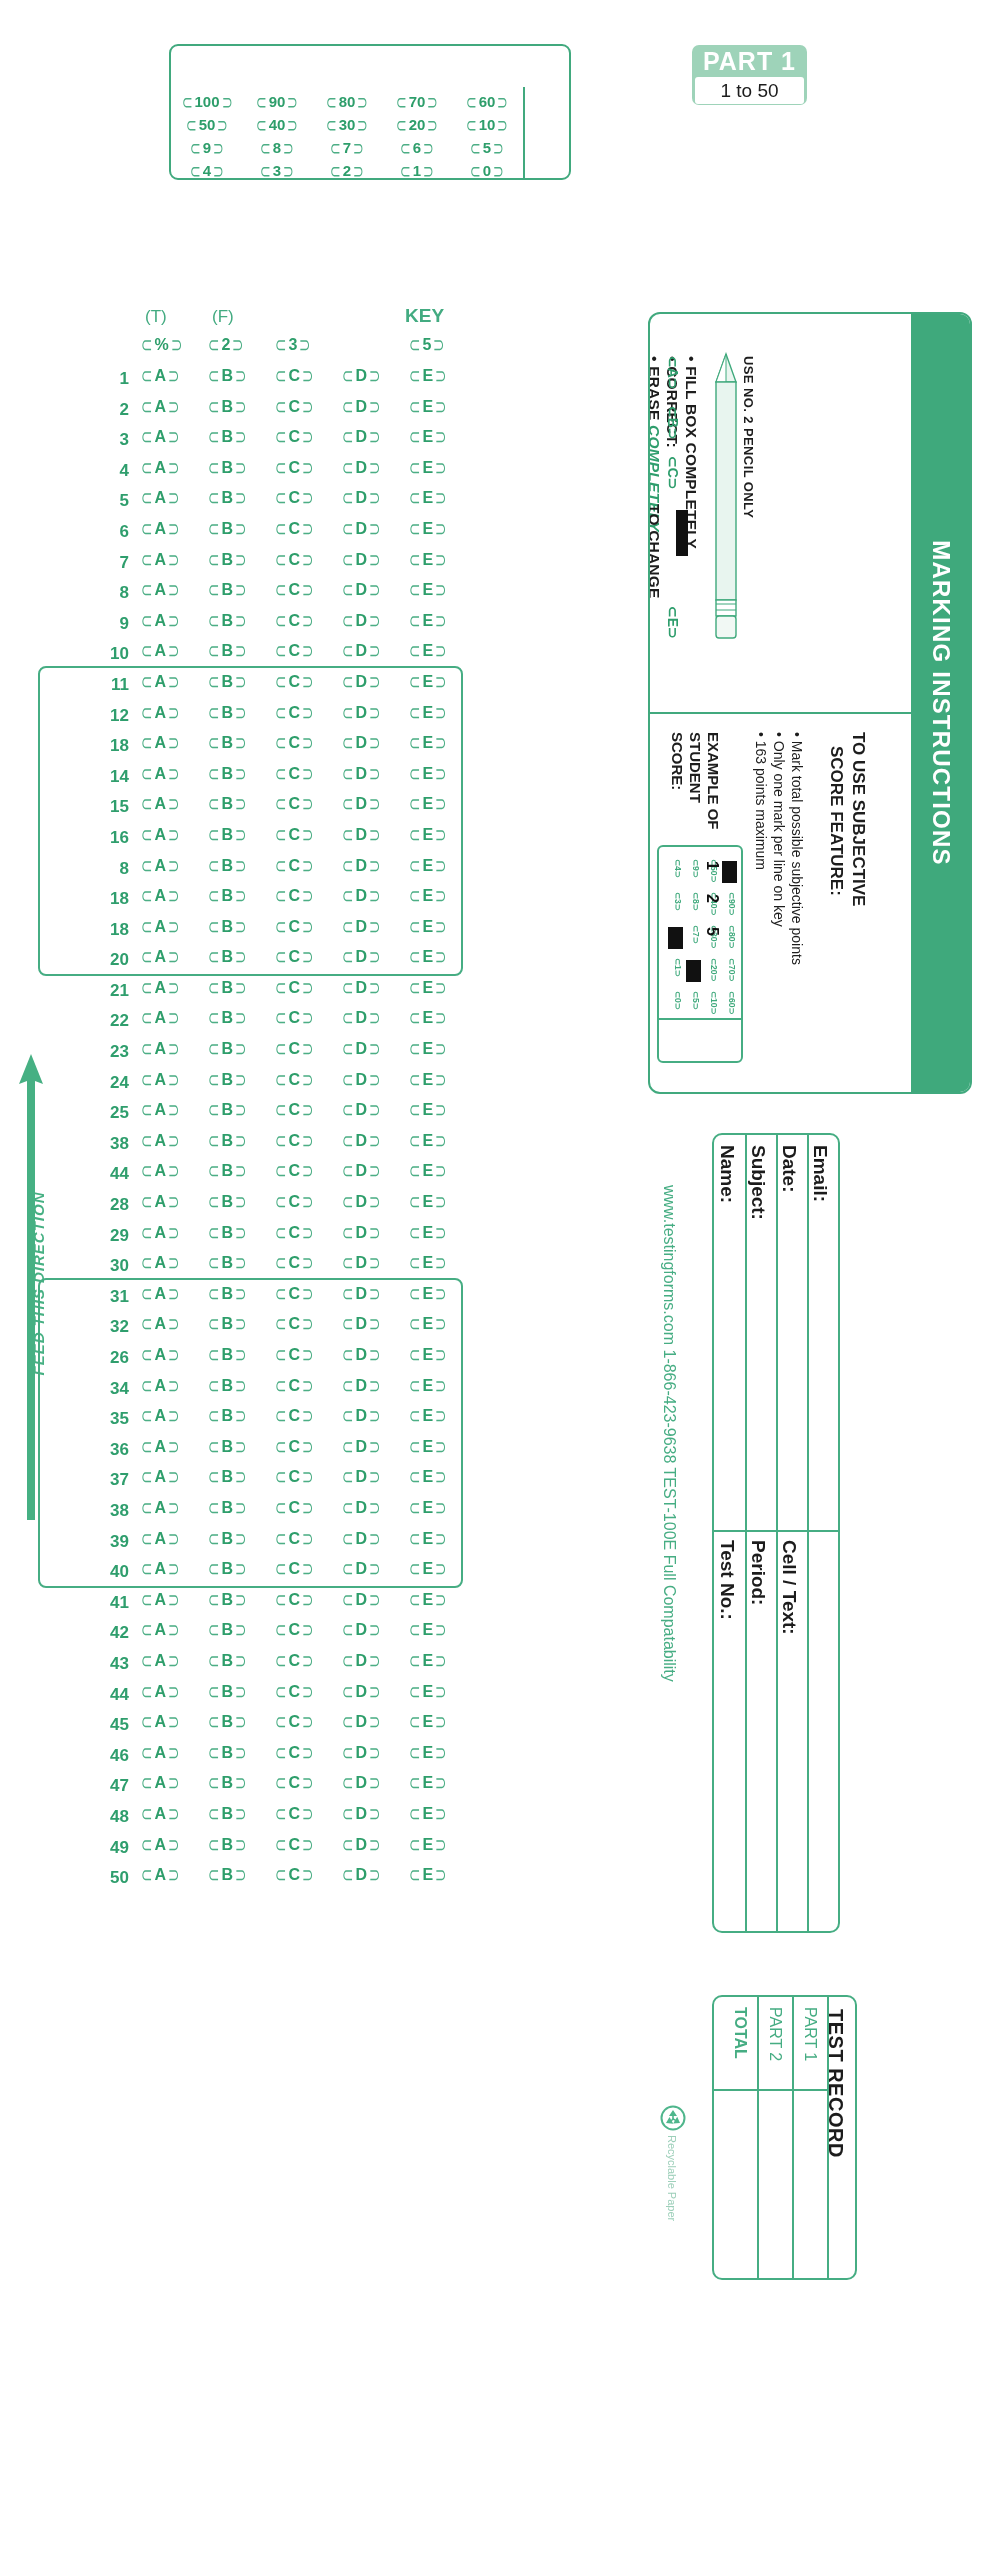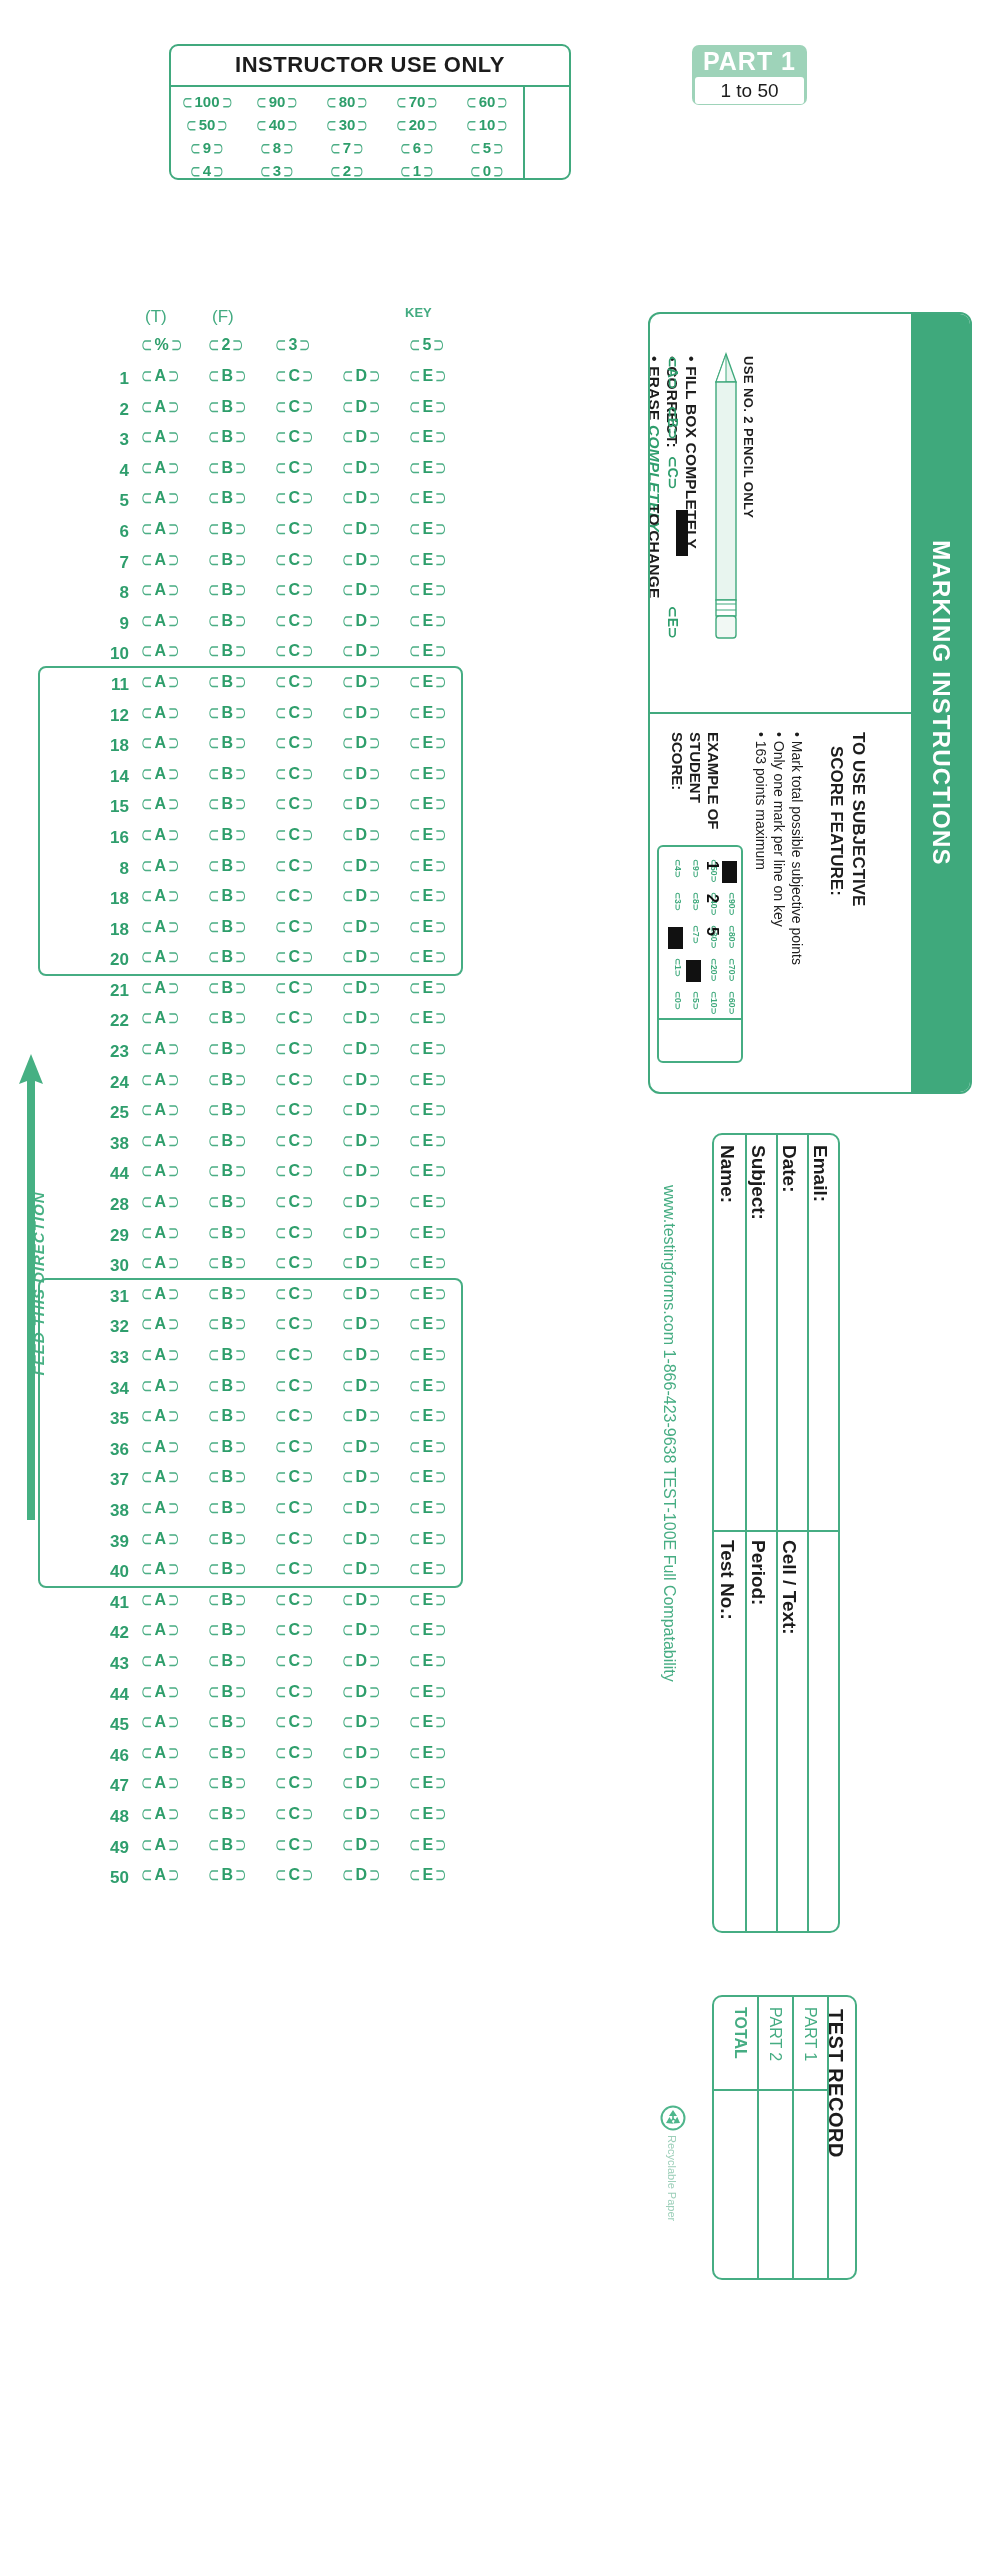--- a/index.html
+++ b/index.html
@@ -198,21 +198,20 @@
     transform-origin:left top;transform:rotate(90deg);
     font-family:"Liberation Sans", sans-serif;
   }
 </style>
 </head>
 <body>
 
 <div class="sheet">
 
   <div id="instructor-box"></div>
-  <div id="instructor-title">INSTRUCTOR  USE  ONLY</div>
   <div id="instr-right-cell"></div>
   <div class="iu-grid" id="iu-grid">
       <div class="iu-row">
         <div class="iu-cell">
           <span class="bub">
             <span class="brk brkL">⊂</span>
             <span>100</span>
             <span class="brk brkR">⊃</span>
           </span>
         </div>
@@ -367,21 +366,21 @@
     <svg width="46" height="480" viewBox="0 0 46 480">
       <path d="M23 4 L35 34 L27 31 L27 470 L19 470 L19 31 L11 34 Z" fill="#46b083"></path>
     </svg>
     <div id="feed-label">FEED THIS DIRECTION</div>
   </div>
 
   <div id="answer-area">
     <div class="hdr-tf">
       <span style="left:50px;top:2px;">(T)</span>
       <span style="left:117px;top:2px;">(F)</span>
-      <span style="left:310px;top:0px;font-size:13px;font-weight:bold;">KEY</span>
+      <span style="left:310px;top:0px;font-size:19px;font-weight:bold;">KEY</span>
     </div>
     <div class="opt-row" id="option-row">
         <span class="bub c0">
           <span class="brk brkL">⊂</span>
           <span>%</span>
           <span class="brk brkR">⊃</span>
         </span>
         <span class="bub c1">
           <span class="brk brkL">⊂</span>
           <span>2</span>
@@ -1289,21 +1288,21 @@
             <span>D</span>
             <span class="brk brkR">⊃</span>
           </span>
           <span class="bub c4">
             <span class="brk brkL">⊂</span>
             <span>E</span>
             <span class="brk brkR">⊃</span>
           </span>
         </div>
         <div class="ans-row">
-          <div class="ans-num">33</div>
+          <div class="ans-num">26</div>
           <span class="bub c0">
             <span class="brk brkL">⊂</span>
             <span>A</span>
             <span class="brk brkR">⊃</span>
           </span>
           <span class="bub c1">
             <span class="brk brkL">⊂</span>
             <span>B</span>
             <span class="brk brkR">⊃</span>
           </span>

